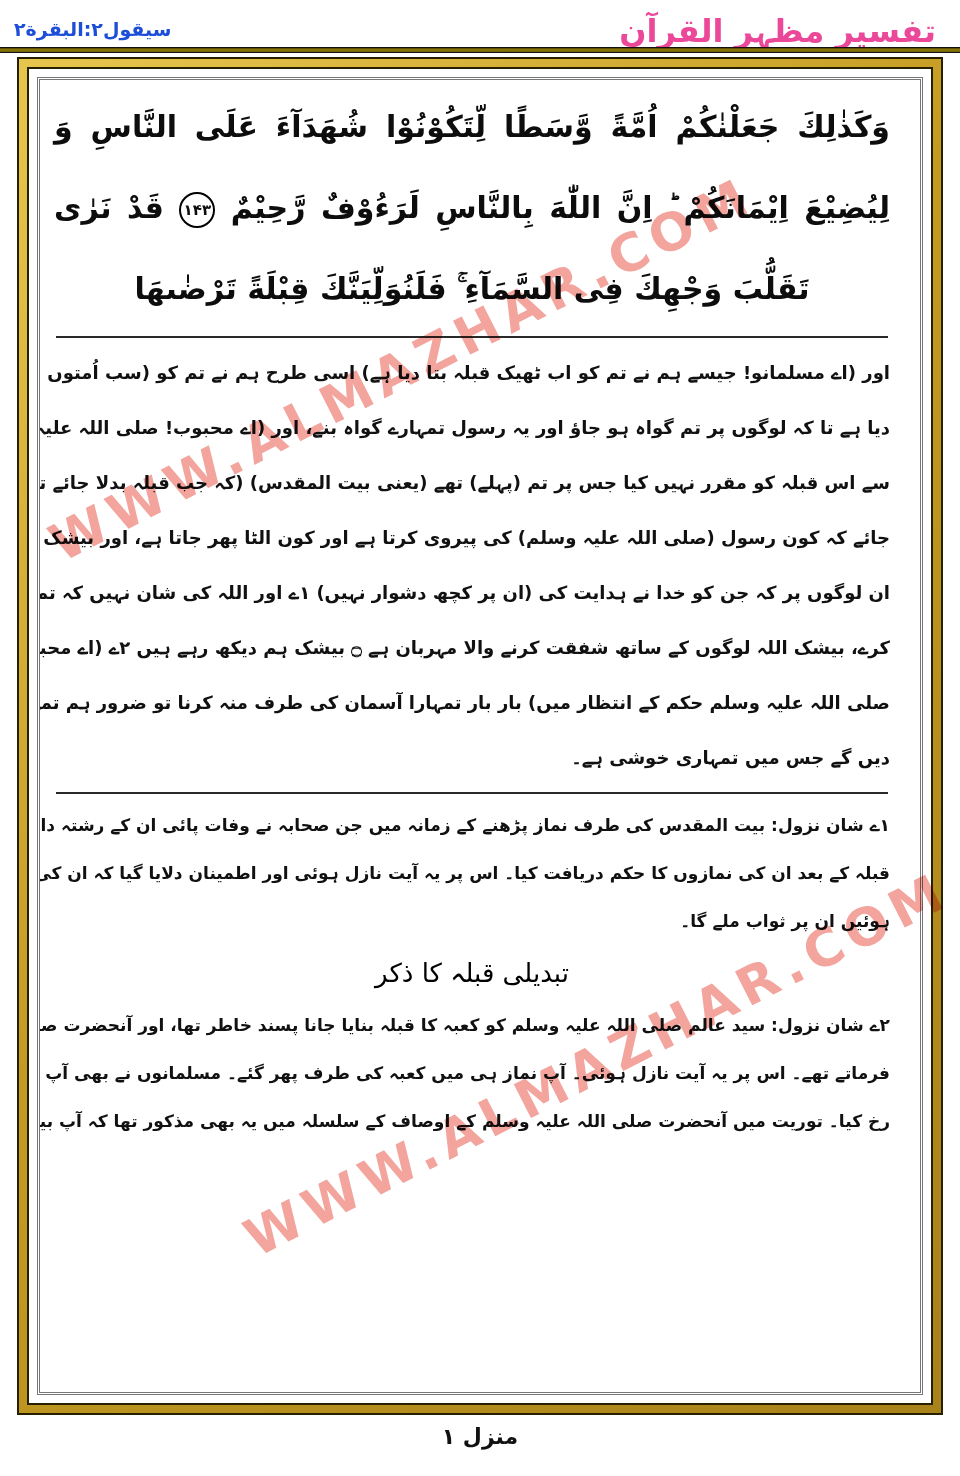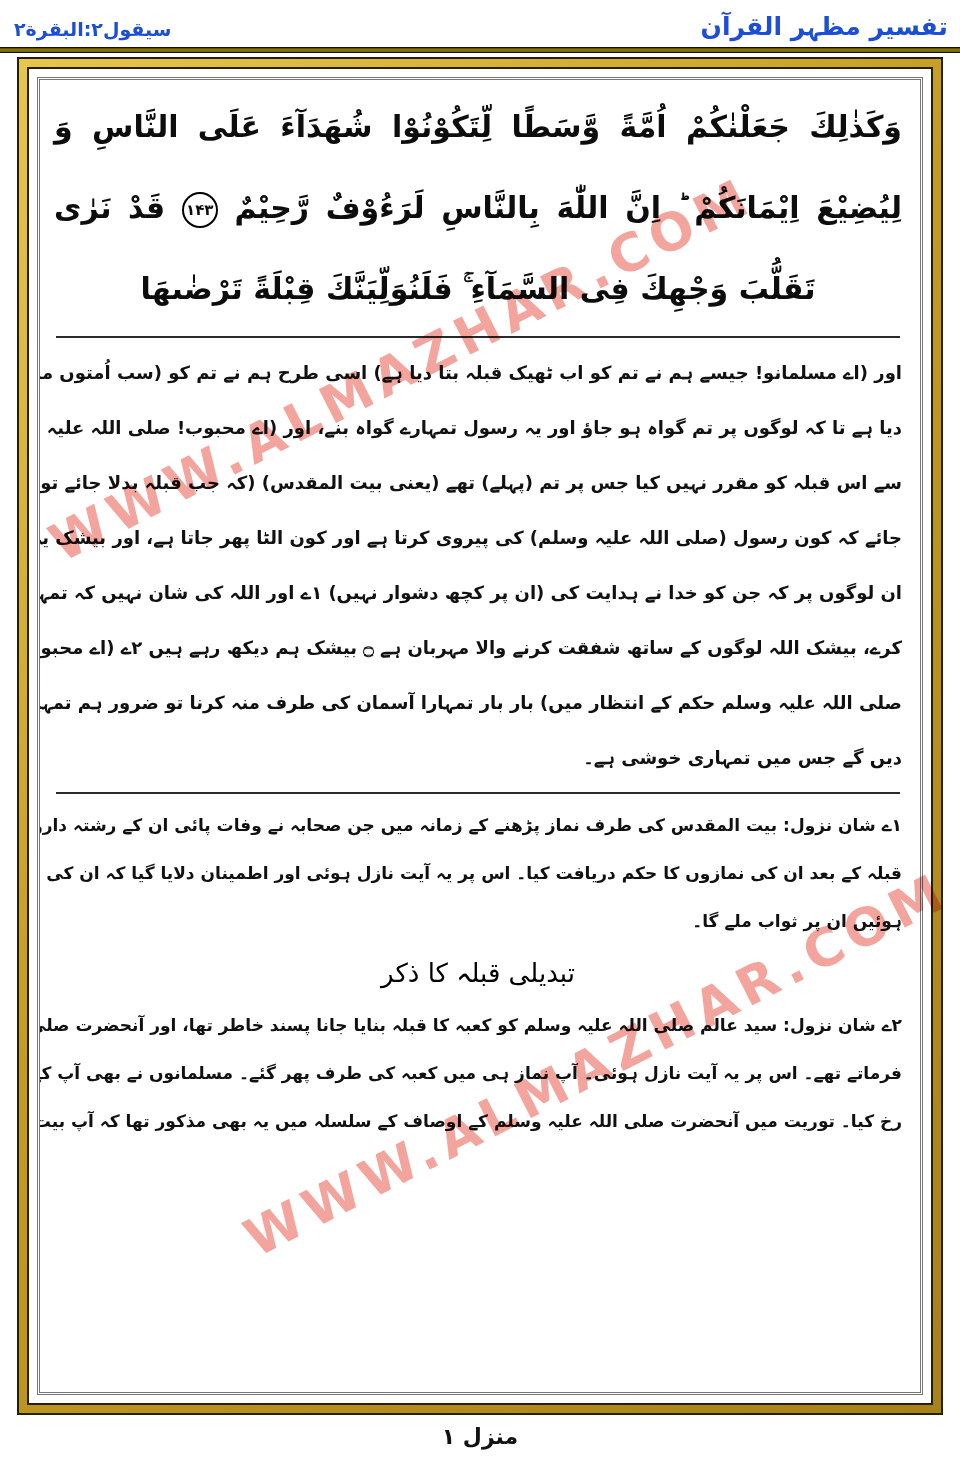--- a/index.html
+++ b/index.html
@@ -6,21 +6,21 @@
   body{
     width:960px;height:1476px;position:relative;overflow:hidden;
     background:#ffffff;
     font-family:"DejaVu Sans",sans-serif;
   }
   
   .page-header{
     position:absolute;top:10px;left:0;width:960px;height:38px;
     direction:rtl;
   }
-  .hdr-right{position:absolute;right:12px;top:2px;font-size:25px;font-weight:bold;color:#1d4ed8;}
+  .hdr-right{position:absolute;right:24px;top:2px;font-size:32px;font-weight:bold;color:#ec4899;}
   .hdr-center{position:absolute;left:0;right:0;top:6px;text-align:center;font-size:24px;font-weight:bold;color:#111;margin-top:40px;}
   .hdr-left{position:absolute;left:14px;top:8px;font-size:19px;font-weight:bold;color:#1d4ed8;}
   .header-rule{
     position:absolute;top:47px;left:0;width:960px;height:6px;
     background:linear-gradient(180deg,#4a4000 0%,#8a7a08 40%,#6d6004 100%);
     border-top:1px solid #111;border-bottom:1px solid #111;box-sizing:border-box;
   }
   
   .frame-outer{
     position:absolute;top:57px;left:17px;width:926px;height:1358px;
@@ -28,21 +28,21 @@
     background:linear-gradient(135deg,#e7c64e 0%,#c49b22 45%,#a8821a 100%);
     padding:8px;
   }
   .frame-black-inner{
     box-sizing:border-box;width:100%;height:100%;
     border:2px solid #262000;background:#ffffff;padding:8px;
   }
   .content-box{
     box-sizing:border-box;width:100%;height:100%;
     border:3px double #777;
-    padding:6px 18px 4px 14px;
+    padding:6px 30px 4px 14px;
     direction:rtl;overflow:hidden;
   }
   
   .quran-line{
     direction:rtl;
     font-size:30px;font-weight:bold;color:#0d0d0d;
     line-height:81px;height:81px;
     text-align:justify;text-align-last:justify;
     white-space:nowrap;
   }

